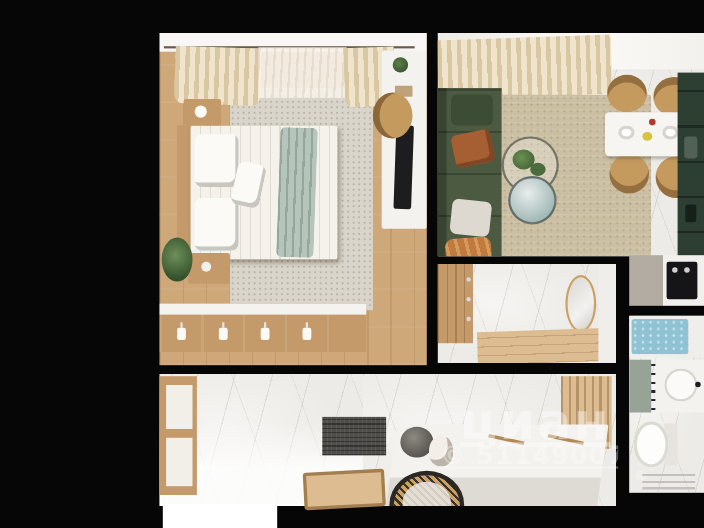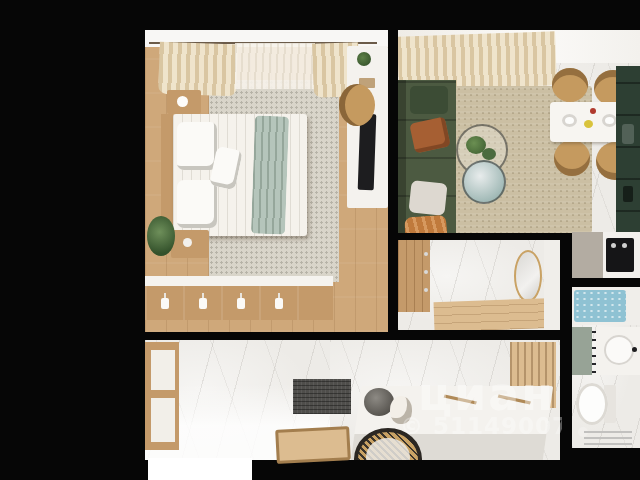--- a/index.html
+++ b/index.html
@@ -232,22 +232,22 @@
     background:var(--gray-mat,#4f4e4b);
     background-image:
       repeating-linear-gradient(0deg, rgba(0,0,0,.35) 0 1px, transparent 1px 4px),
       repeating-linear-gradient(90deg, rgba(255,255,255,.07) 0 1px, transparent 1px 4px);
     z-index:5; }
   #wood-tray { left:276px; top:428px; width:74px; height:34px;
     background:var(--wood-light,#dcbc90); border:3px solid #a37e4e; border-radius:3px;
     transform:rotate(-3deg); z-index:5; }
 
   
-  #watermark { left:398px; top:374px; width:164px; height:66px; z-index:10; overflow:hidden;
-    pointer-events:none; color:var(--watermark-white,#ffffff); }
+  #watermark { left:398px; top:363px; width:164px; height:66px; z-index:10; overflow:hidden;
+    pointer-events:none; color:var(--watermark-white,#ffffff);text-decoration:underline; }
   #watermark .brand { font-size:46px; line-height:40px; font-weight:bold; letter-spacing:2px;
     margin-left:20px; opacity:.40; }
   #watermark .license { font-size:23px; line-height:24px; font-weight:bold; letter-spacing:1px;
     margin-left:2px; opacity:.33; white-space:nowrap; }
 </style>
 </head>
 <body>
 
 <div id="canvas">
 

